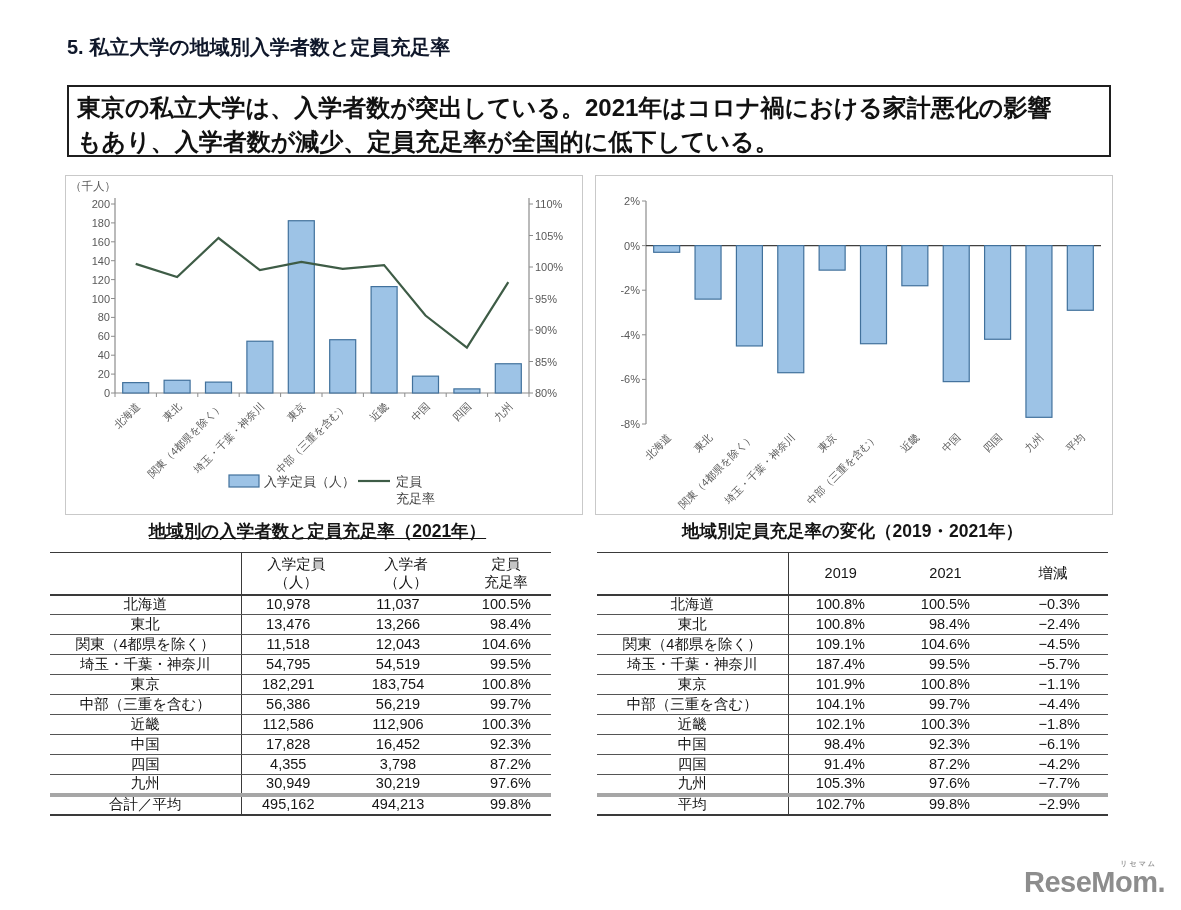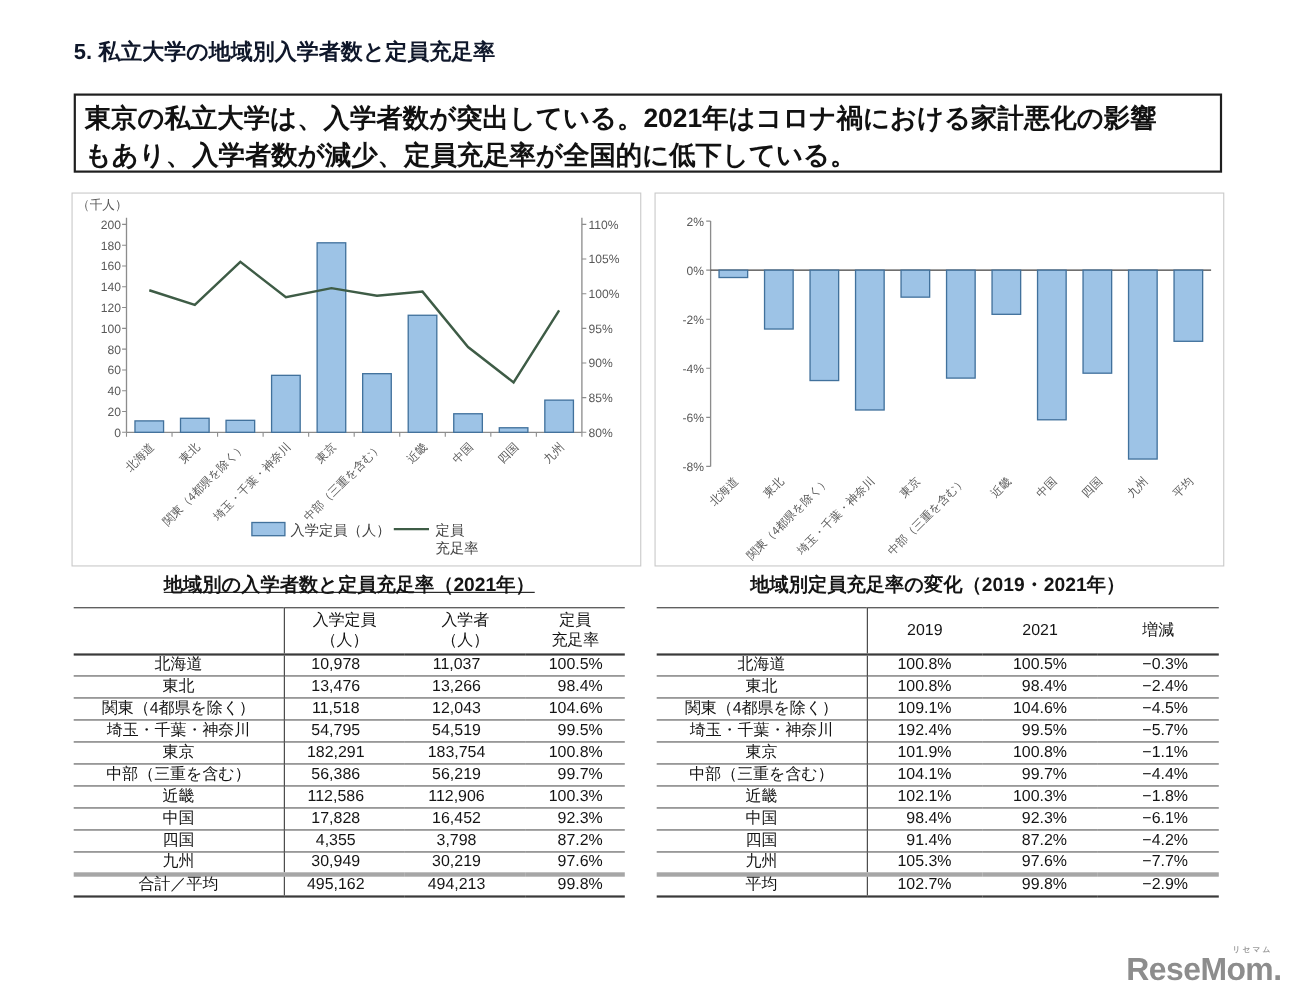--- a/index.html
+++ b/index.html
@@ -17,21 +17,21 @@
   #panel-left { left:65px; }
   #panel-right { left:595px; }
   svg { display:block; font-family:inherit; }
 
   .tbl-title { position:absolute; top:519px; font-size:17.5px; font-weight:700; text-align:center; color:#151515; }
   #tbl-title-left { left:67px; width:501px;text-decoration:underline; }
   #tbl-title-right { left:597px; width:511px; }
 
   table.tbl { position:absolute; top:552px; border-collapse:collapse; table-layout:fixed;
               font-size:14.5px; color:#141414; border-top:1px solid #3a3a3a; }
-  #table-left { left:67px; width:501px; }
+  #table-left { left:50px; width:501px; }
   #table-right { left:597px; width:511px; }
   .tbl thead th { font-weight:400; height:42px; vertical-align:middle; text-align:center;
                   line-height:1.25; border-bottom:2px solid #3a3a3a; }
   .tbl tbody td { height:20px; border-bottom:1px solid #555; line-height:1.1; }
   .tbl tr.total td { border-top:4px solid #a6a6a6; border-bottom:2px solid #3a3a3a; }
   .tbl th:first-child, .tbl td:first-child { border-right:1px solid #3a3a3a; }
   .ca { text-align:center; }
   .num { text-align:center; padding-right:16px; }
   .pct { text-align:right; padding-right:20px; }
   .num2 { text-align:right; padding-right:28px; }
@@ -291,21 +291,21 @@
           <td class="num2">−2.4%</td>
         </tr>
         <tr>
           <td class="ca">関東（4都県を除く）</td>
           <td class="num2">109.1%</td>
           <td class="num2">104.6%</td>
           <td class="num2">−4.5%</td>
         </tr>
         <tr>
           <td class="ca">埼玉・千葉・神奈川</td>
-          <td class="num2">192.4%</td>
+          <td class="num2">187.4%</td>
           <td class="num2">99.5%</td>
           <td class="num2">−5.7%</td>
         </tr>
         <tr>
           <td class="ca">東京</td>
           <td class="num2">101.9%</td>
           <td class="num2">100.8%</td>
           <td class="num2">−1.1%</td>
         </tr>
         <tr>

